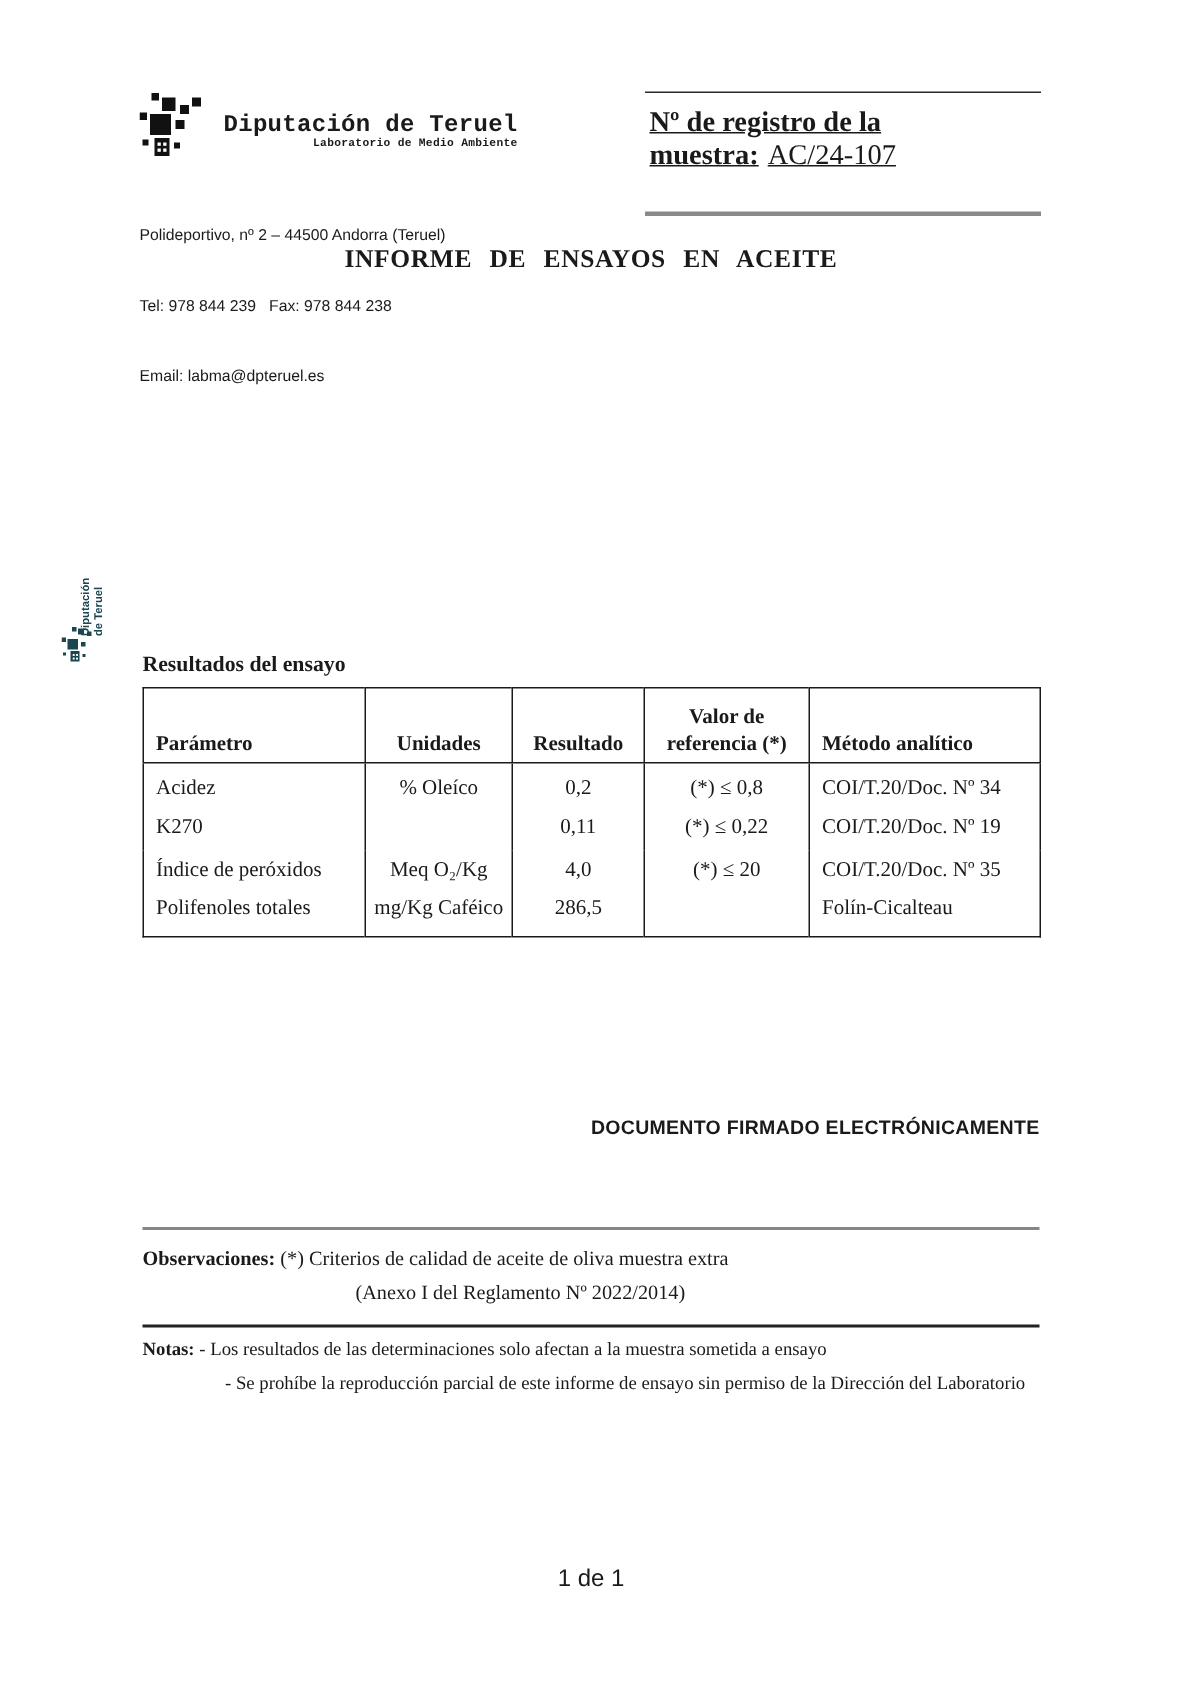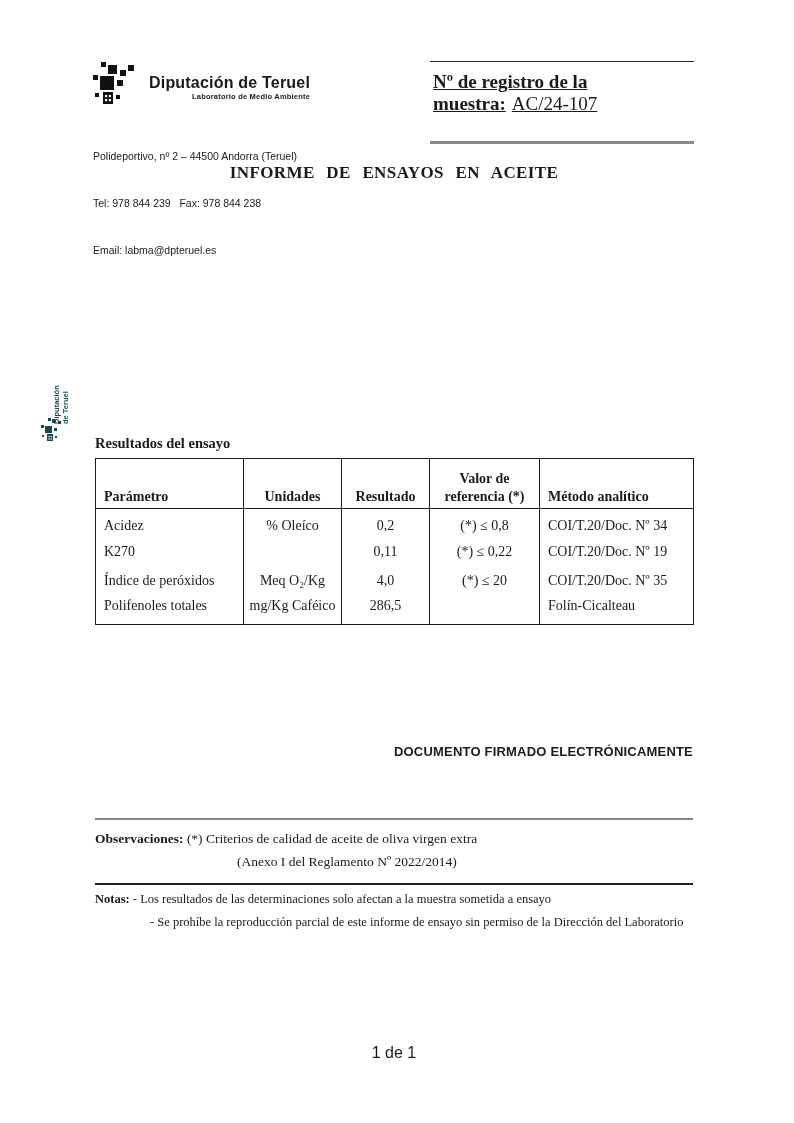--- a/index.html
+++ b/index.html
@@ -11,21 +11,21 @@
     background: #ffffff;
     margin: 0 auto;
     overflow: hidden;
     color: #1a1a1a;
     font-family: "Liberation Serif", "DejaVu Serif", serif;
   }
 
   
   .lab-block { position: absolute; left: 93px; top: 62px; width: 300px; }
   .lab-logo-row { display: flex; align-items: flex-start; gap: 6px; }
-  .lab-wordmark { padding-top: 12px; font-family: Liberation Sans, sans-serif; }
+  .lab-wordmark { padding-top: 12px; font-family: Liberation Mono, monospace; }
   .lab-name { font-size: 16px; font-weight: bold; letter-spacing: 0.2px; }
   .lab-sub { font-size: 7.5px; font-weight: bold; text-align: right; margin-top: 0px; letter-spacing: 0.2px; }
   .lab-addr { margin-top: 5px; font-family: "Liberation Sans", sans-serif; font-size: 10.5px; line-height: 1.5; white-space: pre; }
 
   
   .reg-box {
     position: absolute; left: 430px; top: 61px; width: 264px;
     border-top: 1.5px solid #2a2a2a;
     border-bottom: 3px solid #8a8a8a;
     padding: 9px 2px 26px 3px;
@@ -228,21 +228,21 @@
           </tr>
         </tbody>
     </table>
   </div>
 
   <div class="signature">DOCUMENTO FIRMADO ELECTRÓNICAMENTE</div>
 
   <div class="observations">
     <div>
       <span class="obs-label">Observaciones:</span>
-      <span>(*) Criterios de calidad de aceite de oliva virgen extra</span>
+      <span>(*) Criterios de calidad de aceite de oliva muestra extra</span>
     </div>
     <div class="obs-line2">(Anexo I del Reglamento Nº 2022/2014)</div>
   </div>
 
   <div class="notes">
     <div>
       <span class="notes-label">Notas:</span>
       <span>- Los resultados de las determinaciones solo afectan a la muestra sometida a ensayo</span>
     </div>
     <div class="note-line2">- Se prohíbe la reproducción parcial de este informe de ensayo sin permiso de la Dirección del Laboratorio</div>

